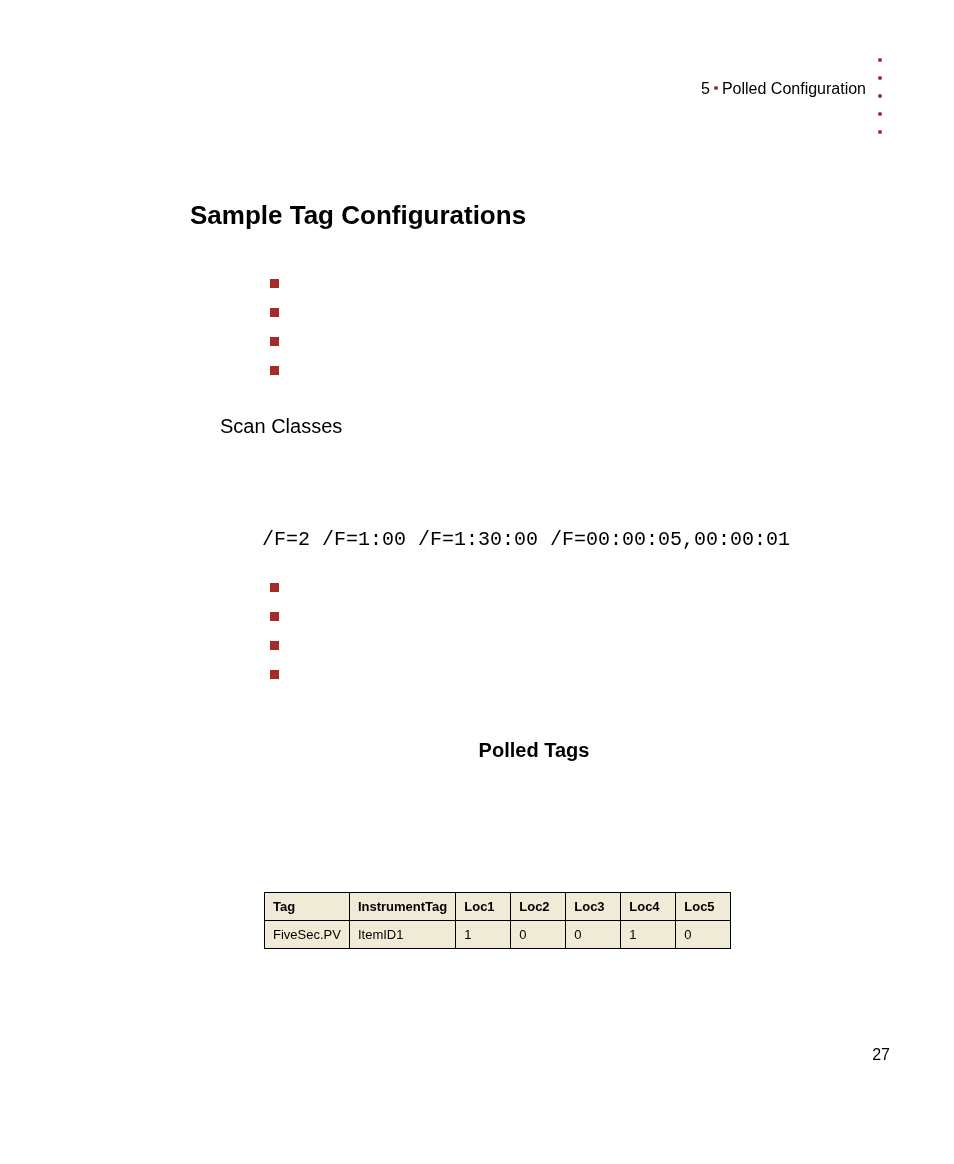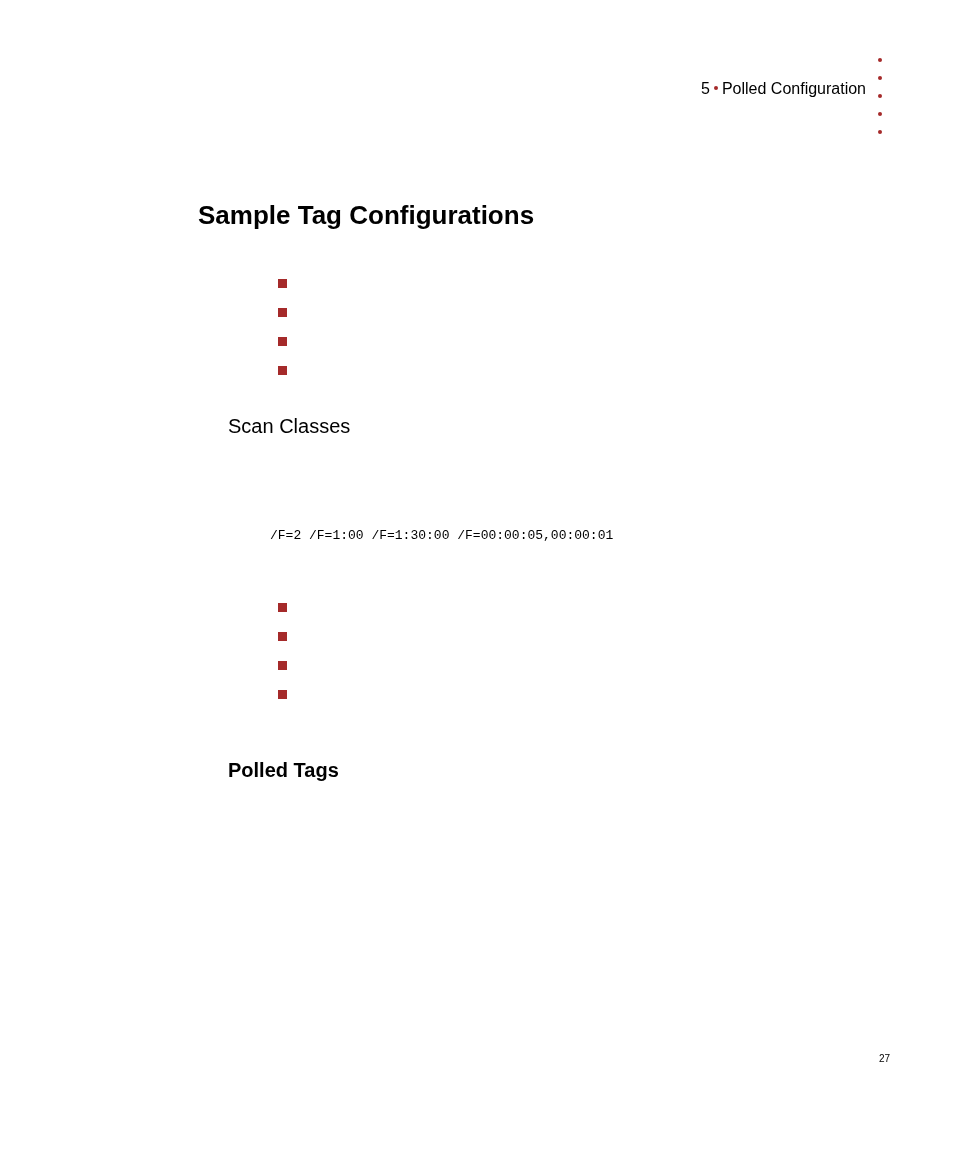--- a/index.html
+++ b/index.html
@@ -39,21 +39,21 @@
     align-items: center;
   }
   .side-dot {
     width: 4px;
     height: 4px;
     background: #a52a2a;
     border-radius: 50%;
   }
   .content {
     position: absolute;
-    left: 196px;
+    left: 188px;
     top: 200px;
     width: 660px;
   }
   .h1 {
     font-size: 26px;
     font-weight: bold;
     margin-bottom: 48px;
     margin-left: 2px;
   }
   .bullets {
@@ -69,37 +69,38 @@
     background: #a52a2a;
   }
   .h2 {
     font-size: 20px;
     font-weight: normal;
     margin-left: 32px;
     margin-bottom: 90px;
   }
   .code {
     font-family: "Courier New", monospace;
-    font-size: 13px;
+    font-size: 20px;
     margin-left: 74px;
-    margin-bottom: 60px;
+    margin-bottom: 32px;
     white-space: nowrap;
   }
   .bullets2 {
     margin-left: 82px;
     display: flex;
     flex-direction: column;
     gap: 20px;
     margin-bottom: 60px;
   }
   .h2b {
     font-size: 20px;
     font-weight: bold;
     margin-left: 32px;
     margin-bottom: 130px;
+    text-align: center;
   }
   table {
     border-collapse: collapse;
     margin-left: 76px;
     font-size: 13px;
   }
   th, td {
     border: 1px solid #000;
     padding: 6px 8px;
     text-align: left;
@@ -108,21 +109,21 @@
   th {
     font-weight: bold;
   }
   .narrow {
     width: 38px;
   }
   .page-num {
     position: absolute;
     right: 64px;
     bottom: 100px;
-    font-size: 10px;
+    font-size: 16px;
   }
 </style>
 </head>
 <body>
 
 <div class="side-dots">
   <div class="side-dot"></div>
   <div class="side-dot"></div>
   <div class="side-dot"></div>
   <div class="side-dot"></div>
@@ -152,16 +153,38 @@
 
   <div class="bullets2">
     <div class="bullet"></div>
     <div class="bullet"></div>
     <div class="bullet"></div>
     <div class="bullet"></div>
   </div>
 
   <div class="h2b">Polled Tags</div>
 
+  <table>
+    <tbody>
+        <tr>
+      <th>Tag</th>
+      <th>InstrumentTag</th>
+      <th class="narrow">Loc1</th>
+      <th class="narrow">Loc2</th>
+      <th class="narrow">Loc3</th>
+      <th class="narrow">Loc4</th>
+      <th class="narrow">Loc5</th>
+    </tr>
+    <tr>
+      <td>FiveSec.PV</td>
+      <td>ItemID1</td>
+      <td class="narrow">1</td>
+      <td class="narrow">0</td>
+      <td class="narrow">0</td>
+      <td class="narrow">1</td>
+      <td class="narrow">0</td>
+    </tr>
+  </tbody>
+    </table>
 
 </div>
 
 <div class="page-num">27</div>
 
 </body></html>

